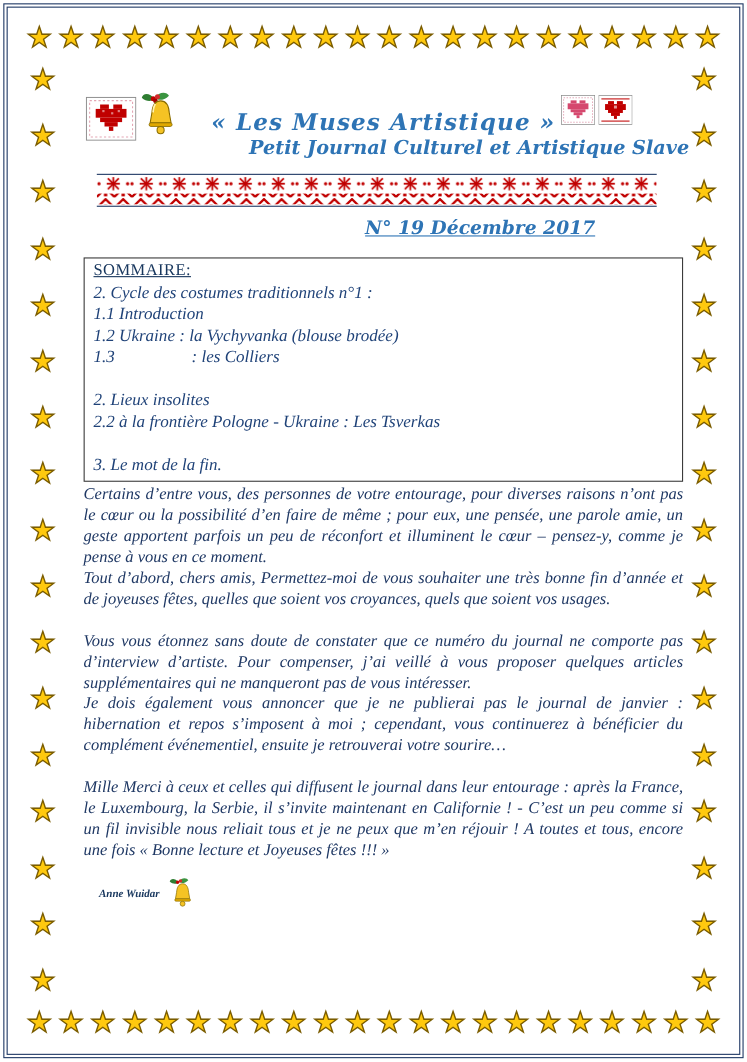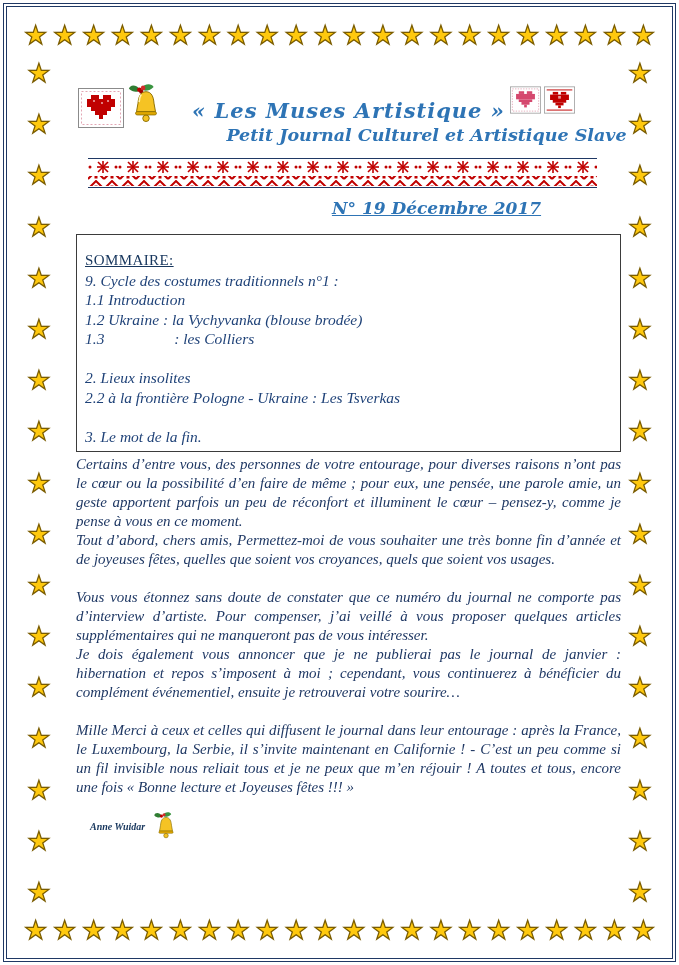--- a/index.html
+++ b/index.html
@@ -45,21 +45,21 @@
     border-top:1.5px solid #1F3864; border-bottom:1.5px solid #1F3864;
     line-height:0; padding:1px 0;
   }
   .band svg { display:block; width:100%; height:26px; }
   .issue {
     position:relative; left:88px; margin-top:10px; text-align:center;
     font-family:"DejaVu Serif", serif; font-style:italic; font-weight:bold;
     font-size:17px; color:#2E74B5; text-decoration:underline;
   }
   .sommaire {
-    margin-top:16px; border:1px solid #3b3b3b; padding:16px 8px 5px 8px;
+    margin-top:16px; border:1px solid #3b3b3b; padding:2px 8px 5px 8px;
     color:#1F4278; font-style:italic; font-size:15.5px; line-height:19.5px;
   }
   .sommaire-heading {
     font-style:normal; font-size:15px; color:#17365D;
     text-decoration:underline; letter-spacing:0.4px;
   }
   .toc-line { white-space:pre-wrap; min-height:19.5px; }
 
   .body-text {
     margin-top:3px; color:#1F3864; font-style:italic;
@@ -263,21 +263,21 @@
         </defs>
         <rect x="0" y="0" width="100%" height="15" fill="url(#snowp)"></rect>
         <rect x="0" y="16" width="100%" height="10" fill="url(#zigp)"></rect>
       </svg>
     </div>
 
     <div class="issue">N° 19 Décembre 2017</div>
 
     <div class="sommaire">
       <div class="sommaire-heading">SOMMAIRE:</div>
-      <div class="toc-line">9. Cycle des costumes traditionnels n°1 :</div>
+      <div class="toc-line">2. Cycle des costumes traditionnels n°1 :</div>
       <div class="toc-line">1.1 Introduction</div>
       <div class="toc-line">1.2 Ukraine : la Vychyvanka (blouse brodée)</div>
       <div class="toc-line">1.3                  : les Colliers</div>
       <div class="toc-line"></div>
       <div class="toc-line">2. Lieux insolites</div>
       <div class="toc-line">2.2 à la frontière Pologne - Ukraine : Les Tsverkas</div>
       <div class="toc-line"></div>
       <div class="toc-line">3. Le mot de la fin.</div>
     </div>
 

